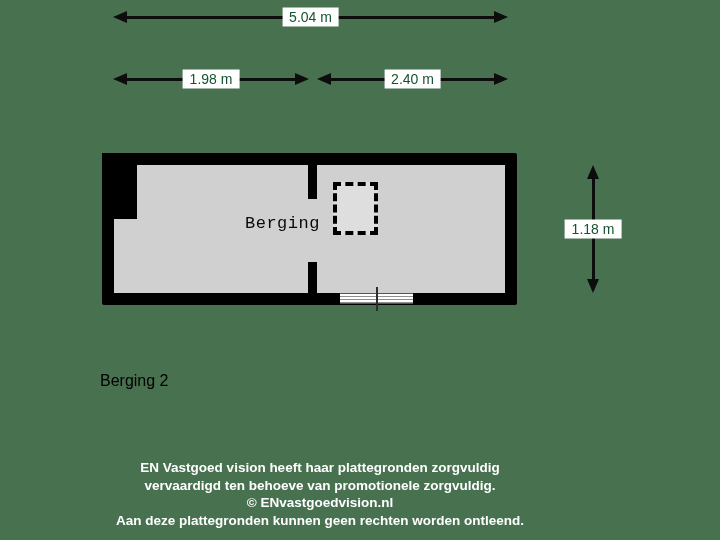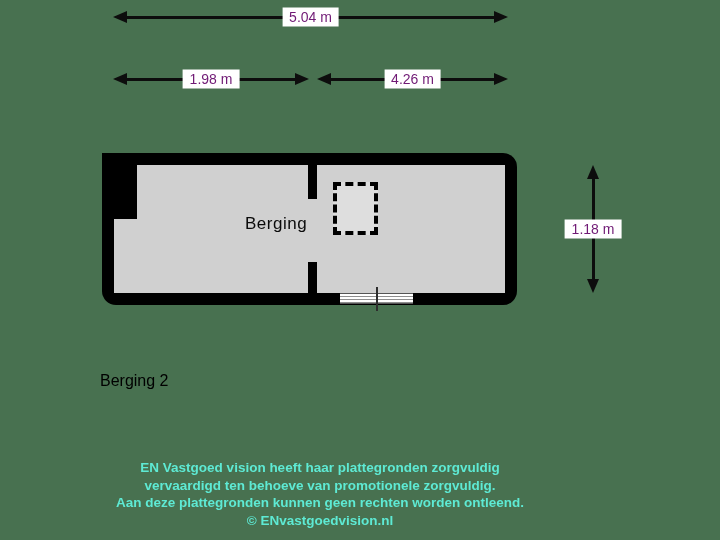--- a/index.html
+++ b/index.html
@@ -25,21 +25,21 @@
   }
   .h-arrow .hr {
     right: 0; top: -6px;
     border-top: 6px solid transparent; border-bottom: 6px solid transparent;
     border-left: 14px solid var(--ink, #0d0d0d);
   }
   .pill {
     position: absolute; left: 50%; top: 50%;
     transform: translate(-50%, -50%);
     background: var(--pill, #ffffff);
-    color: #701a75;
+    color: #14532d;
     border-radius: 0;
     padding: 1px 7px;
     font-size: 14px; line-height: 17px;
     white-space: nowrap;
   }
 
   
   .v-arrow { position: absolute; width: 0; }
   .v-arrow .shaft {
     position: absolute; top: 9px; bottom: 9px; left: -1px;
@@ -54,21 +54,22 @@
     bottom: 0; left: -6px;
     border-left: 6px solid transparent; border-right: 6px solid transparent;
     border-top: 14px solid var(--ink, #0d0d0d);
   }
 
   
   .plan {
     position: absolute; left: 102px; top: 153px;
     width: 415px; height: 152px;
     background: var(--wall, #000000);
-    border-radius: 14px;
+    border-radius: 2px;
+    font-family: Liberation Mono, monospace;
   }
   .floor {
     position: absolute; left: 12px; top: 12px; right: 12px; bottom: 12px;
     background: var(--floor, #d0d0d0);
   }
   .chunk {
     position: absolute; left: 0; top: 0; width: 35px; height: 66px;
     background: var(--wall, #000000);
   }
   .divider { position: absolute; width: 9px; background: var(--wall, #000000); }
@@ -97,21 +98,21 @@
   }
 
   .title {
     position: absolute; left: 100px; top: 372px;
     font-size: 16px; font-weight: normal; color: #000;
   }
   .footer {
     position: absolute; left: 12px; top: 459px; width: 616px;
     text-align: center;
     font-size: 13.5px; font-weight: bold; line-height: 17.5px;
-    color: #5eead4;
+    color: #ffffff;
   }
 </style>
 </head>
 <body>
 
 <div class="stage">
 
   <div class="h-arrow" style="left:113px; top:17px; width:395px;">
     <div class="shaft"></div>
     <div class="head hl"></div>
@@ -123,21 +124,21 @@
     <div class="shaft"></div>
     <div class="head hl"></div>
     <div class="head hr"></div>
     <div class="pill">1.98 m</div>
   </div>
 
   <div class="h-arrow" style="left:317px; top:79px; width:191px;">
     <div class="shaft"></div>
     <div class="head hl"></div>
     <div class="head hr"></div>
-    <div class="pill">4.26 m</div>
+    <div class="pill">2.40 m</div>
   </div>
 
   <div class="plan">
     <div class="floor"></div>
     <div class="chunk"></div>
     <div class="divider top"></div>
     <div class="divider bottom"></div>
     <div class="hatch"></div>
     <div class="room-label">Berging</div>
     <div class="window"></div>
@@ -149,17 +150,17 @@
     <div class="head ht"></div>
     <div class="head hb"></div>
     <div class="pill">1.18 m</div>
   </div>
 
   <div class="title">Berging 2</div>
 
   <div class="footer">
     <div>EN Vastgoed vision heeft haar plattegronden zorgvuldig</div>
     <div>vervaardigd ten behoeve van promotionele zorgvuldig.</div>
+    <div>© ENvastgoedvision.nl</div>
     <div>Aan deze plattegronden kunnen geen rechten worden ontleend.</div>
-    <div>© ENvastgoedvision.nl</div>
   </div>
 
 </div>
 
 </body></html>

